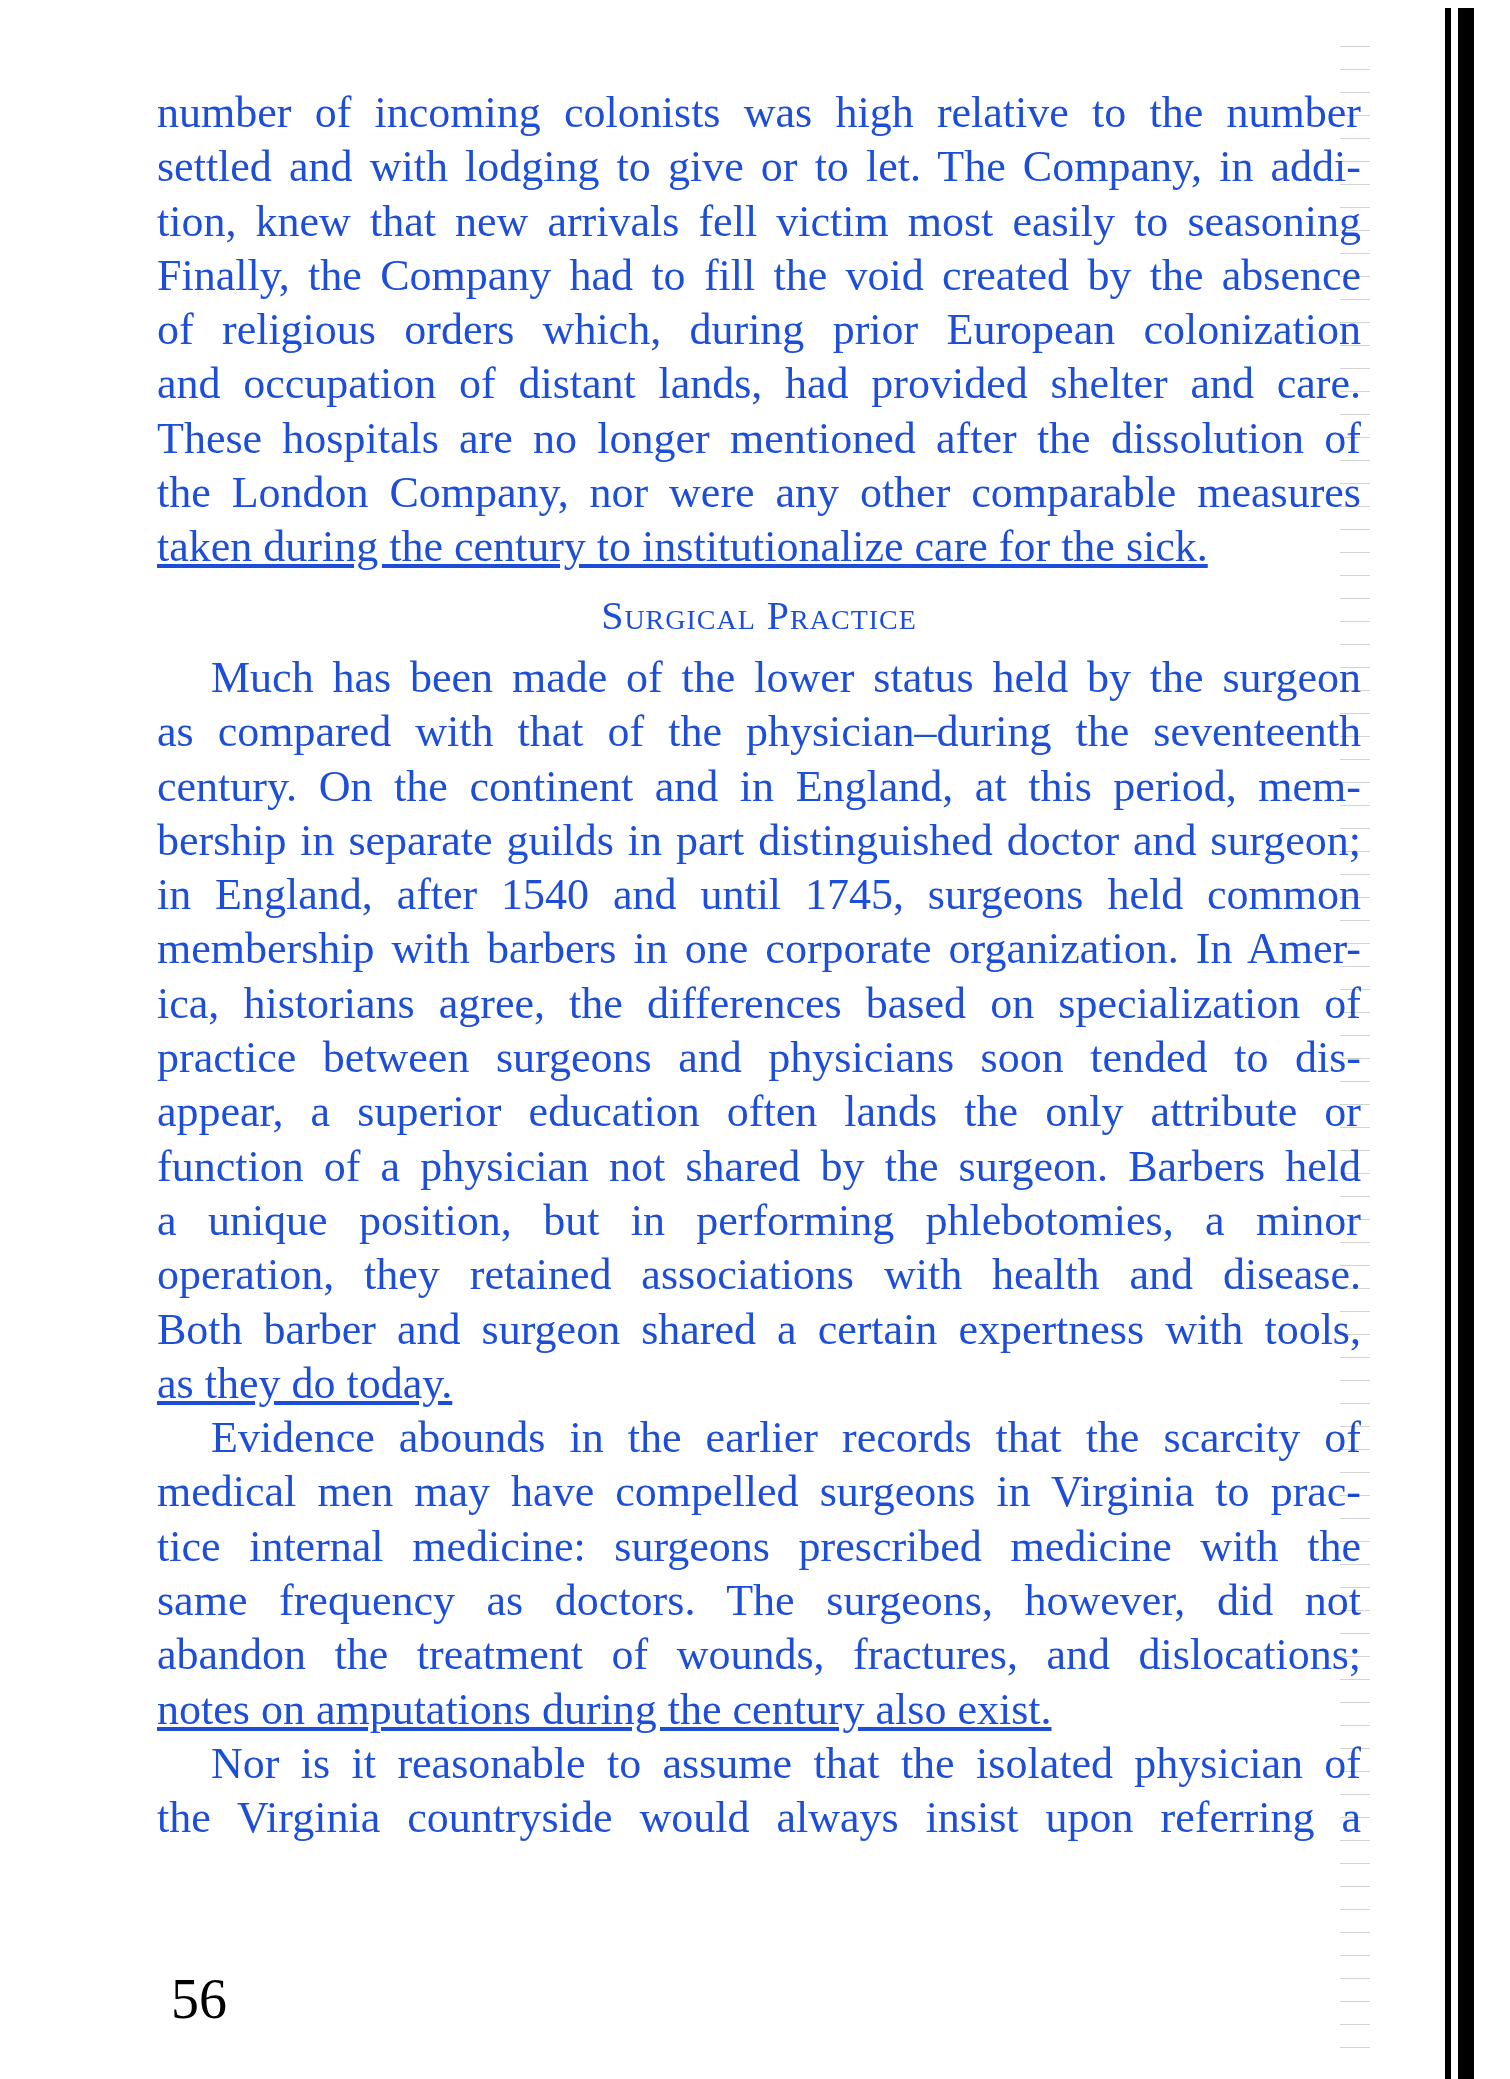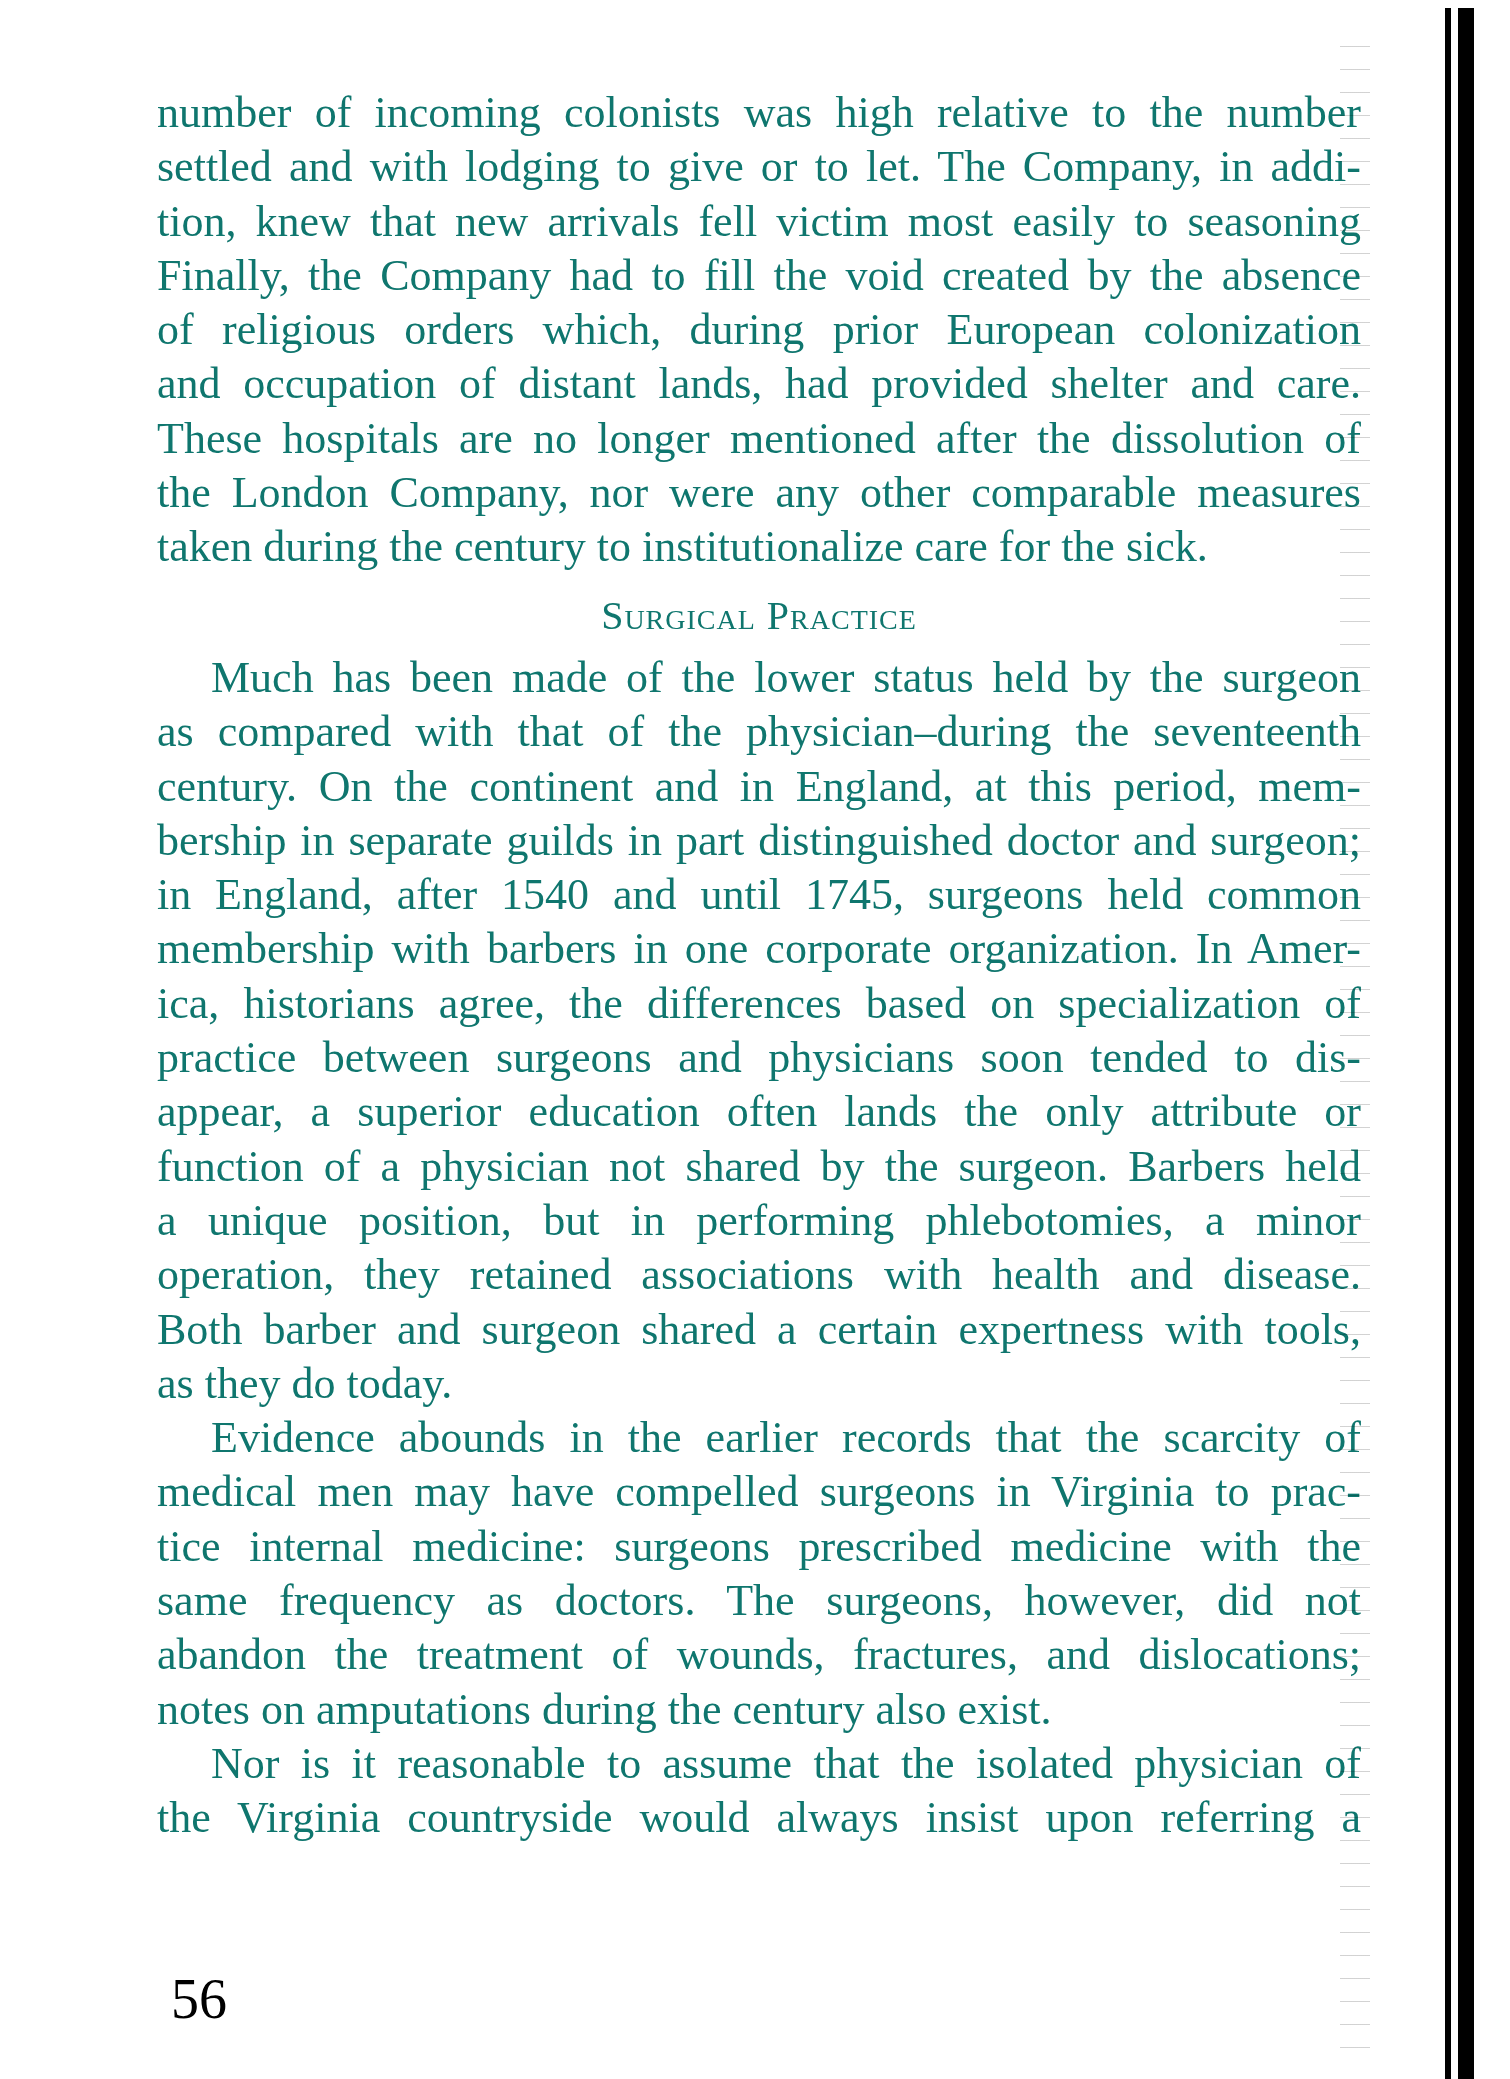--- a/index.html
+++ b/index.html
@@ -1,24 +1,24 @@
 <!DOCTYPE html>
 <html><head>
 <meta charset="utf-8">
 <style>
   html, body { margin:0; padding:0; background:#ffffff; }
   body { width:1510px; height:2079px; position:relative; overflow:hidden; }
   .page { position:absolute; left:0; top:0; width:1510px; height:2079px; background:#fff; }
   .col {
     position:absolute; left:157px; top:86px; width:1204px;
     font-family:"Liberation Serif","DejaVu Serif",serif;
-    font-size:44px; line-height:54.3px; color:#0f766e;
+    font-size:44px; line-height:54.3px; color:#1d4ed8;
   }
   .line { display:block; white-space:nowrap; text-align:justify; text-align-last:justify; height:54.3px; }
-  .line.last { text-align-last:left; }
+  .line.last { text-align-last:left;text-decoration:underline; }
   .indent { padding-left:54px; }
   .heading {
     display:block; text-align:center; height:54.3px; margin:14px 0 8px 0;
     font-variant:small-caps; letter-spacing:1px; font-size:40px;
   }
   .folio {
     position:absolute; left:171px; top:1967px;
     font-family:"Liberation Serif","DejaVu Serif",serif; font-size:56px; color:#000;
   }
   .binding { position:absolute; top:8px; bottom:0; background:#000; }

